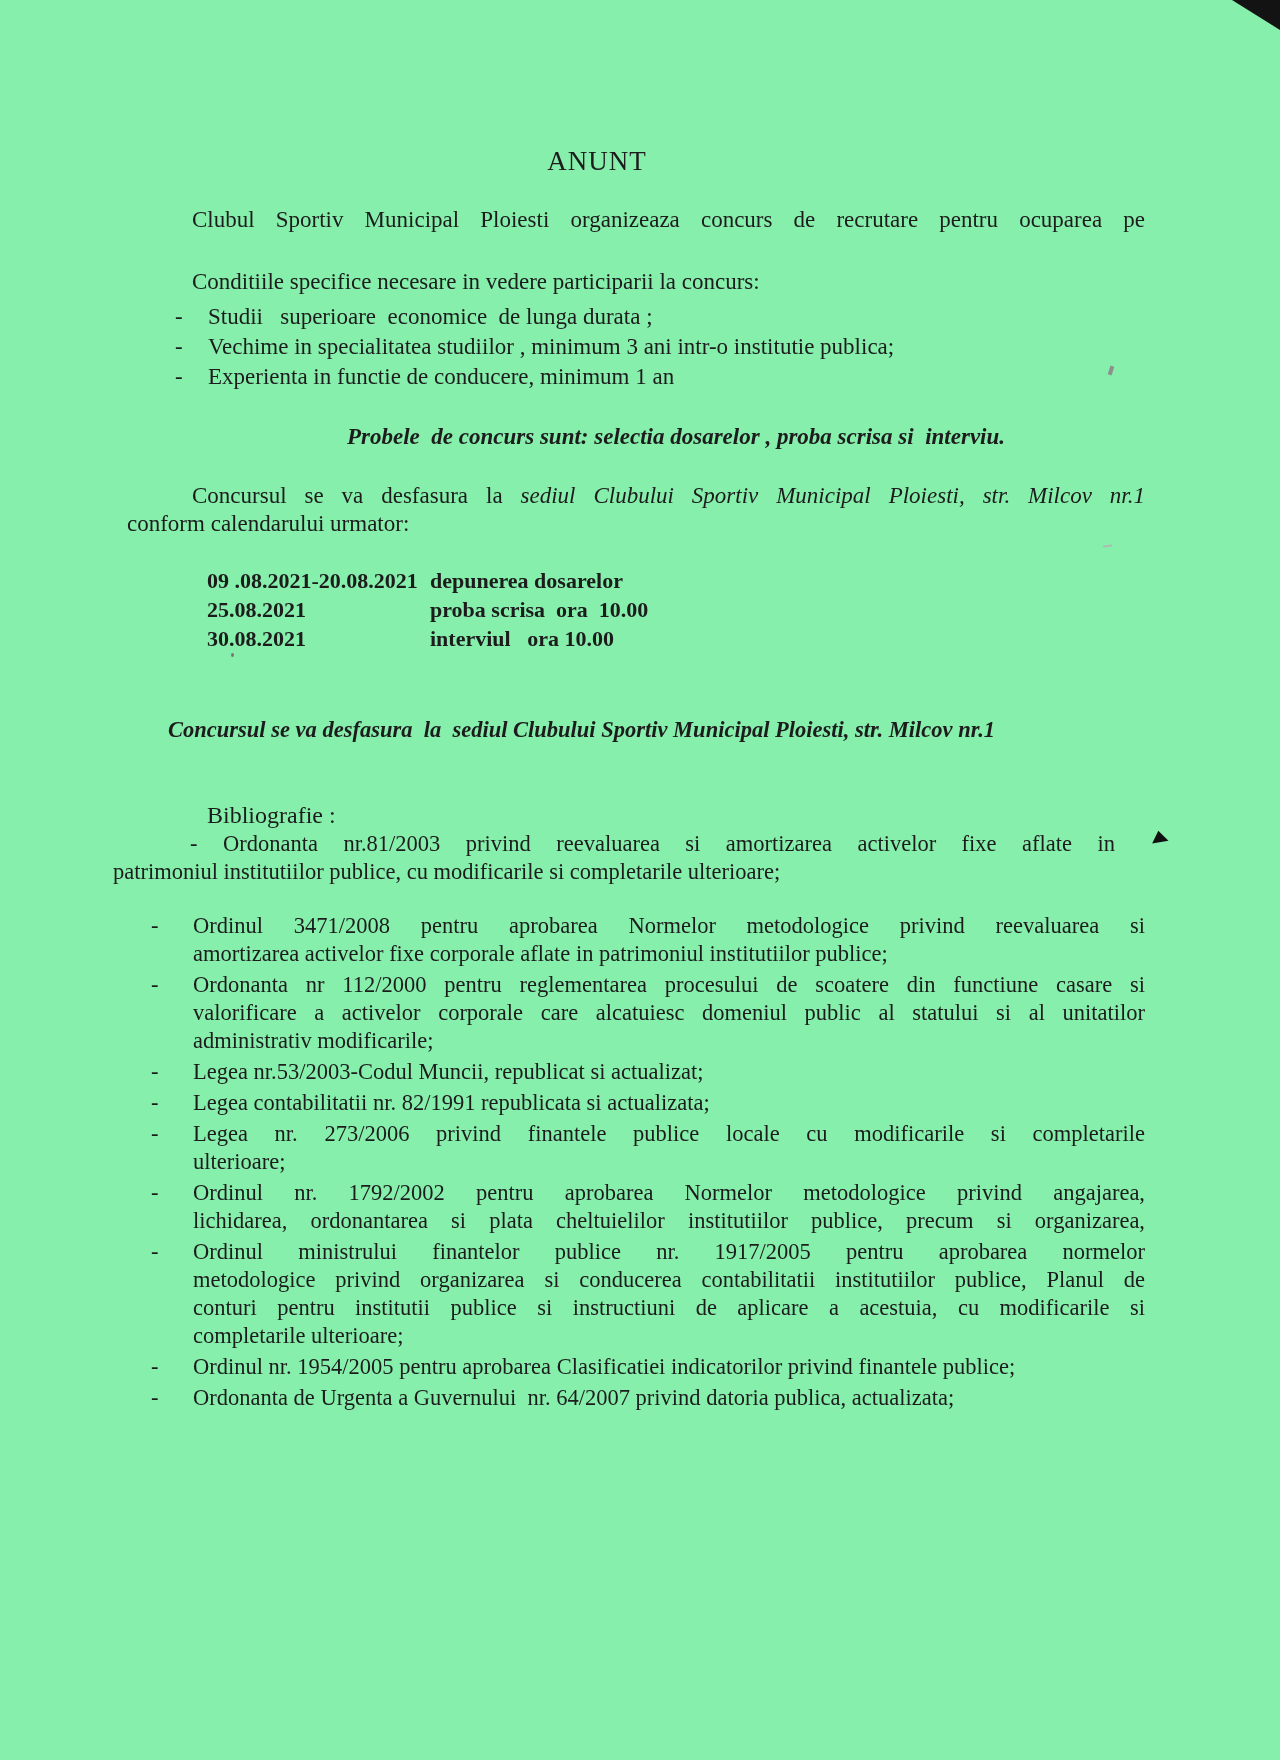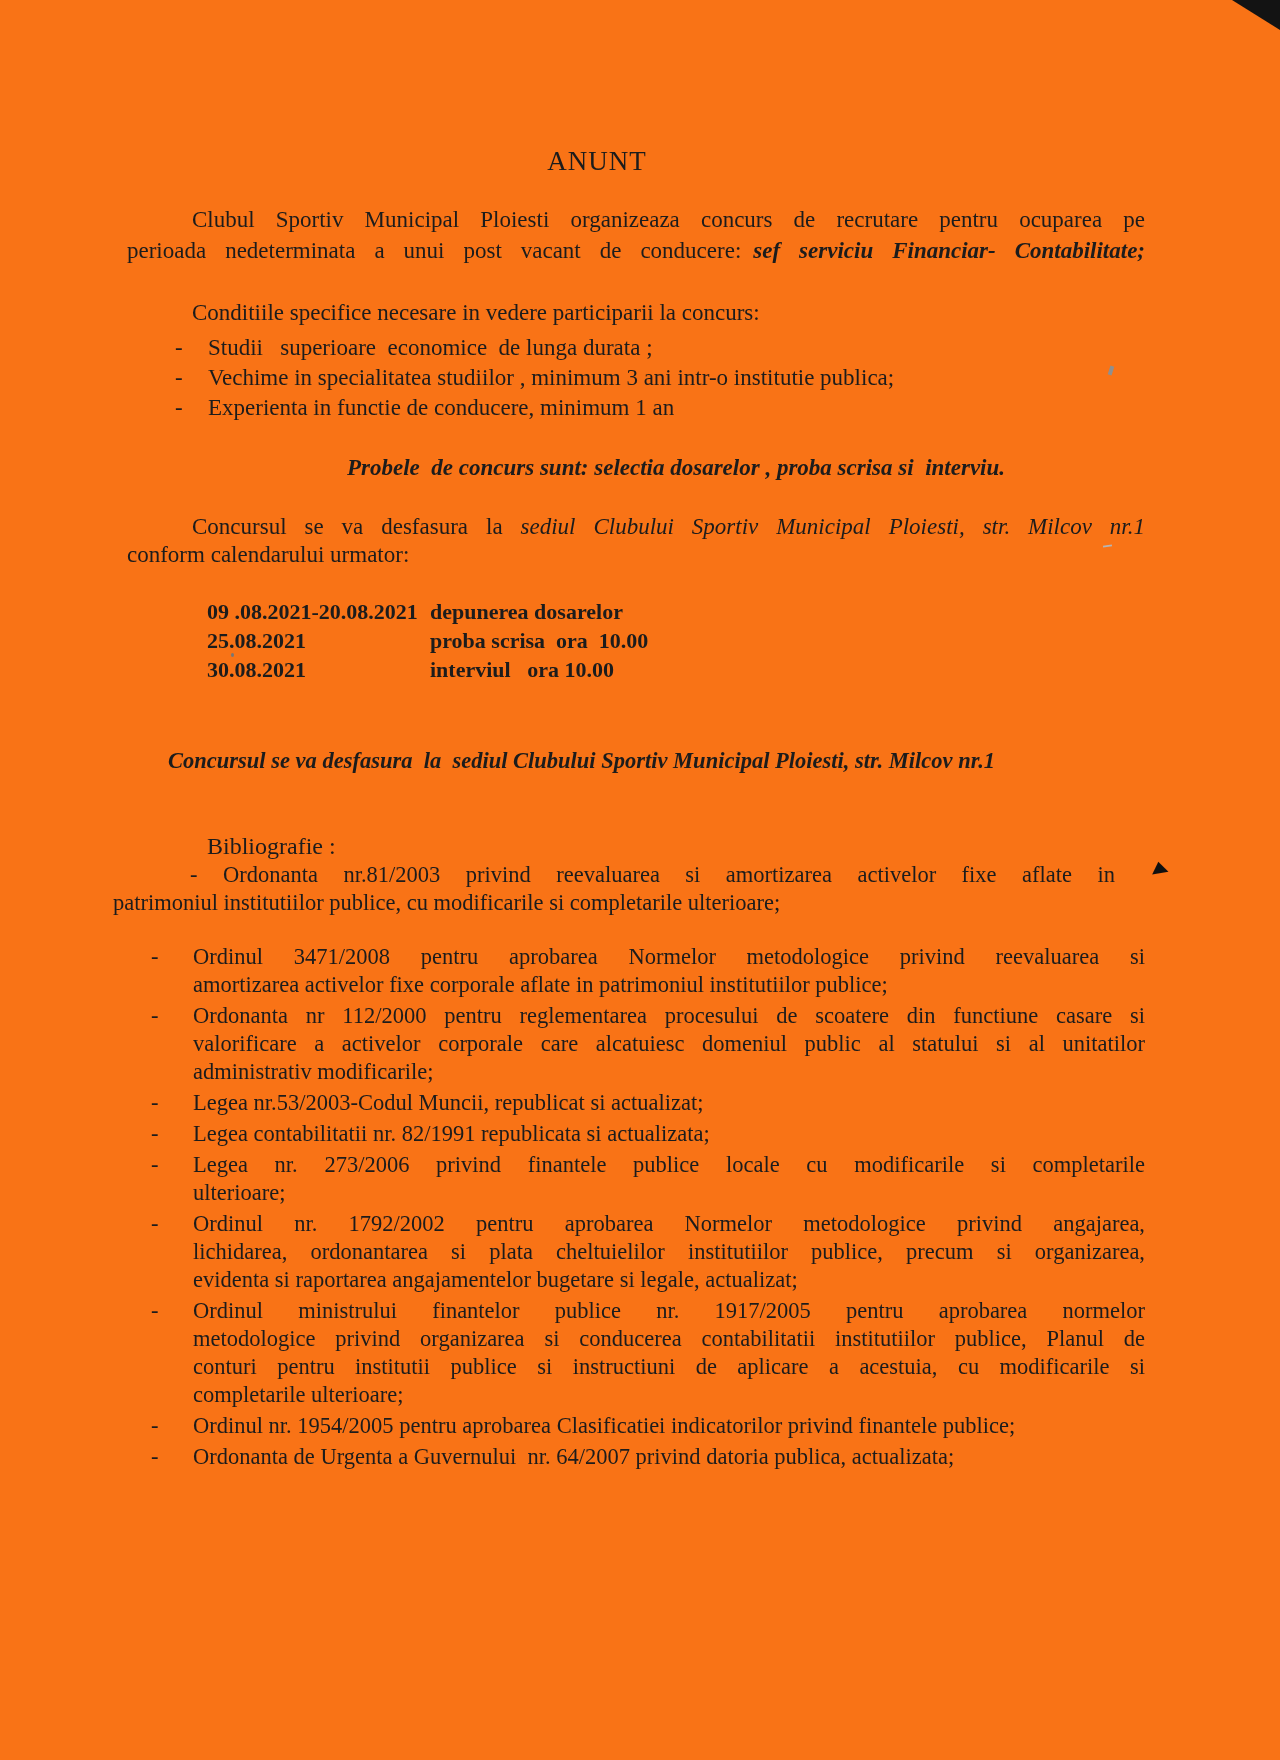--- a/index.html
+++ b/index.html
@@ -3,21 +3,21 @@
 <meta charset="utf-8">
 <style>
   * { margin:0; padding:0; box-sizing:border-box; }
   html,body { width:1280px; height:1760px; }
   body {
     position:relative; overflow:hidden;
     background:#ffffff;
     font-family:"Liberation Serif", "DejaVu Serif", serif;
     color:#1c1c1c;
   }
-  .page { position:absolute; inset:0; background:#f97316; }
+  .page { position:absolute; inset:0; background:#86efac; }
   .corner-fold {
     position:absolute; top:0; right:0; width:48px; height:30px;
     background:#131313;
     clip-path:polygon(0 0, 100% 0, 100% 100%);
   }
   .content { position:absolute; left:113px; top:146px; width:1032px; }
 
   .title { font-size:27px; letter-spacing:1px; line-height:30px; text-align:center; margin-right:64px; }
 
   .para { font-size:23px; line-height:31px; }
@@ -75,21 +75,20 @@
   <div class="speck speck1"></div>
   <div class="speck speck2"></div>
   <div class="speck speck3"></div>
 
   <div class="content">
 
     <div class="title">ANUNT</div>
 
     <div class="para intro">
       <div class="line j indent1">Clubul Sportiv Municipal Ploiesti organizeaza concurs de recrutare pentru ocuparea pe</div>
-      <div class="line j ml14"><span>perioada nedeterminata a unui post vacant de conducere:</span><span class="bi emph">sef serviciu Financiar- Contabilitate;</span></div>
     </div>
 
     <div class="cond-head">Conditiile specifice necesare in vedere participarii la concurs:</div>
     <div class="cond-list">
         <div class="cond-item"><span class="dash">-</span><span>Studii   superioare  economice  de lunga durata ;</span></div>
         <div class="cond-item"><span class="dash">-</span><span>Vechime in specialitatea studiilor , minimum 3 ani intr-o institutie publica;</span></div>
         <div class="cond-item"><span class="dash">-</span><span>Experienta in functie de conducere, minimum 1 an</span></div>
       </div>
 
     <div class="exams bi">Probele  de concurs sunt: selectia dosarelor , proba scrisa si  interviu.</div>
@@ -143,21 +142,20 @@
         </div>
         <div class="bib-item hanging">
           <span class="dash">-</span>
           <div class="bib-line first j">Legea nr. 273/2006 privind finantele publice locale cu modificarile si completarile</div>
           <div class="bib-line">ulterioare;</div>
         </div>
         <div class="bib-item hanging">
           <span class="dash">-</span>
           <div class="bib-line first j">Ordinul nr. 1792/2002 pentru aprobarea Normelor metodologice privind angajarea,</div>
           <div class="bib-line j">lichidarea, ordonantarea si plata cheltuielilor institutiilor publice, precum si organizarea,</div>
-          <div class="bib-line">evidenta si raportarea angajamentelor bugetare si legale, actualizat;</div>
         </div>
         <div class="bib-item hanging">
           <span class="dash">-</span>
           <div class="bib-line first j">Ordinul ministrului finantelor publice nr. 1917/2005 pentru aprobarea normelor</div>
           <div class="bib-line j">metodologice privind organizarea si conducerea contabilitatii institutiilor publice, Planul de</div>
           <div class="bib-line j">conturi pentru institutii publice si instructiuni de aplicare a acestuia, cu modificarile si</div>
           <div class="bib-line">completarile ulterioare;</div>
         </div>
         <div class="bib-item hanging">
           <span class="dash">-</span>

